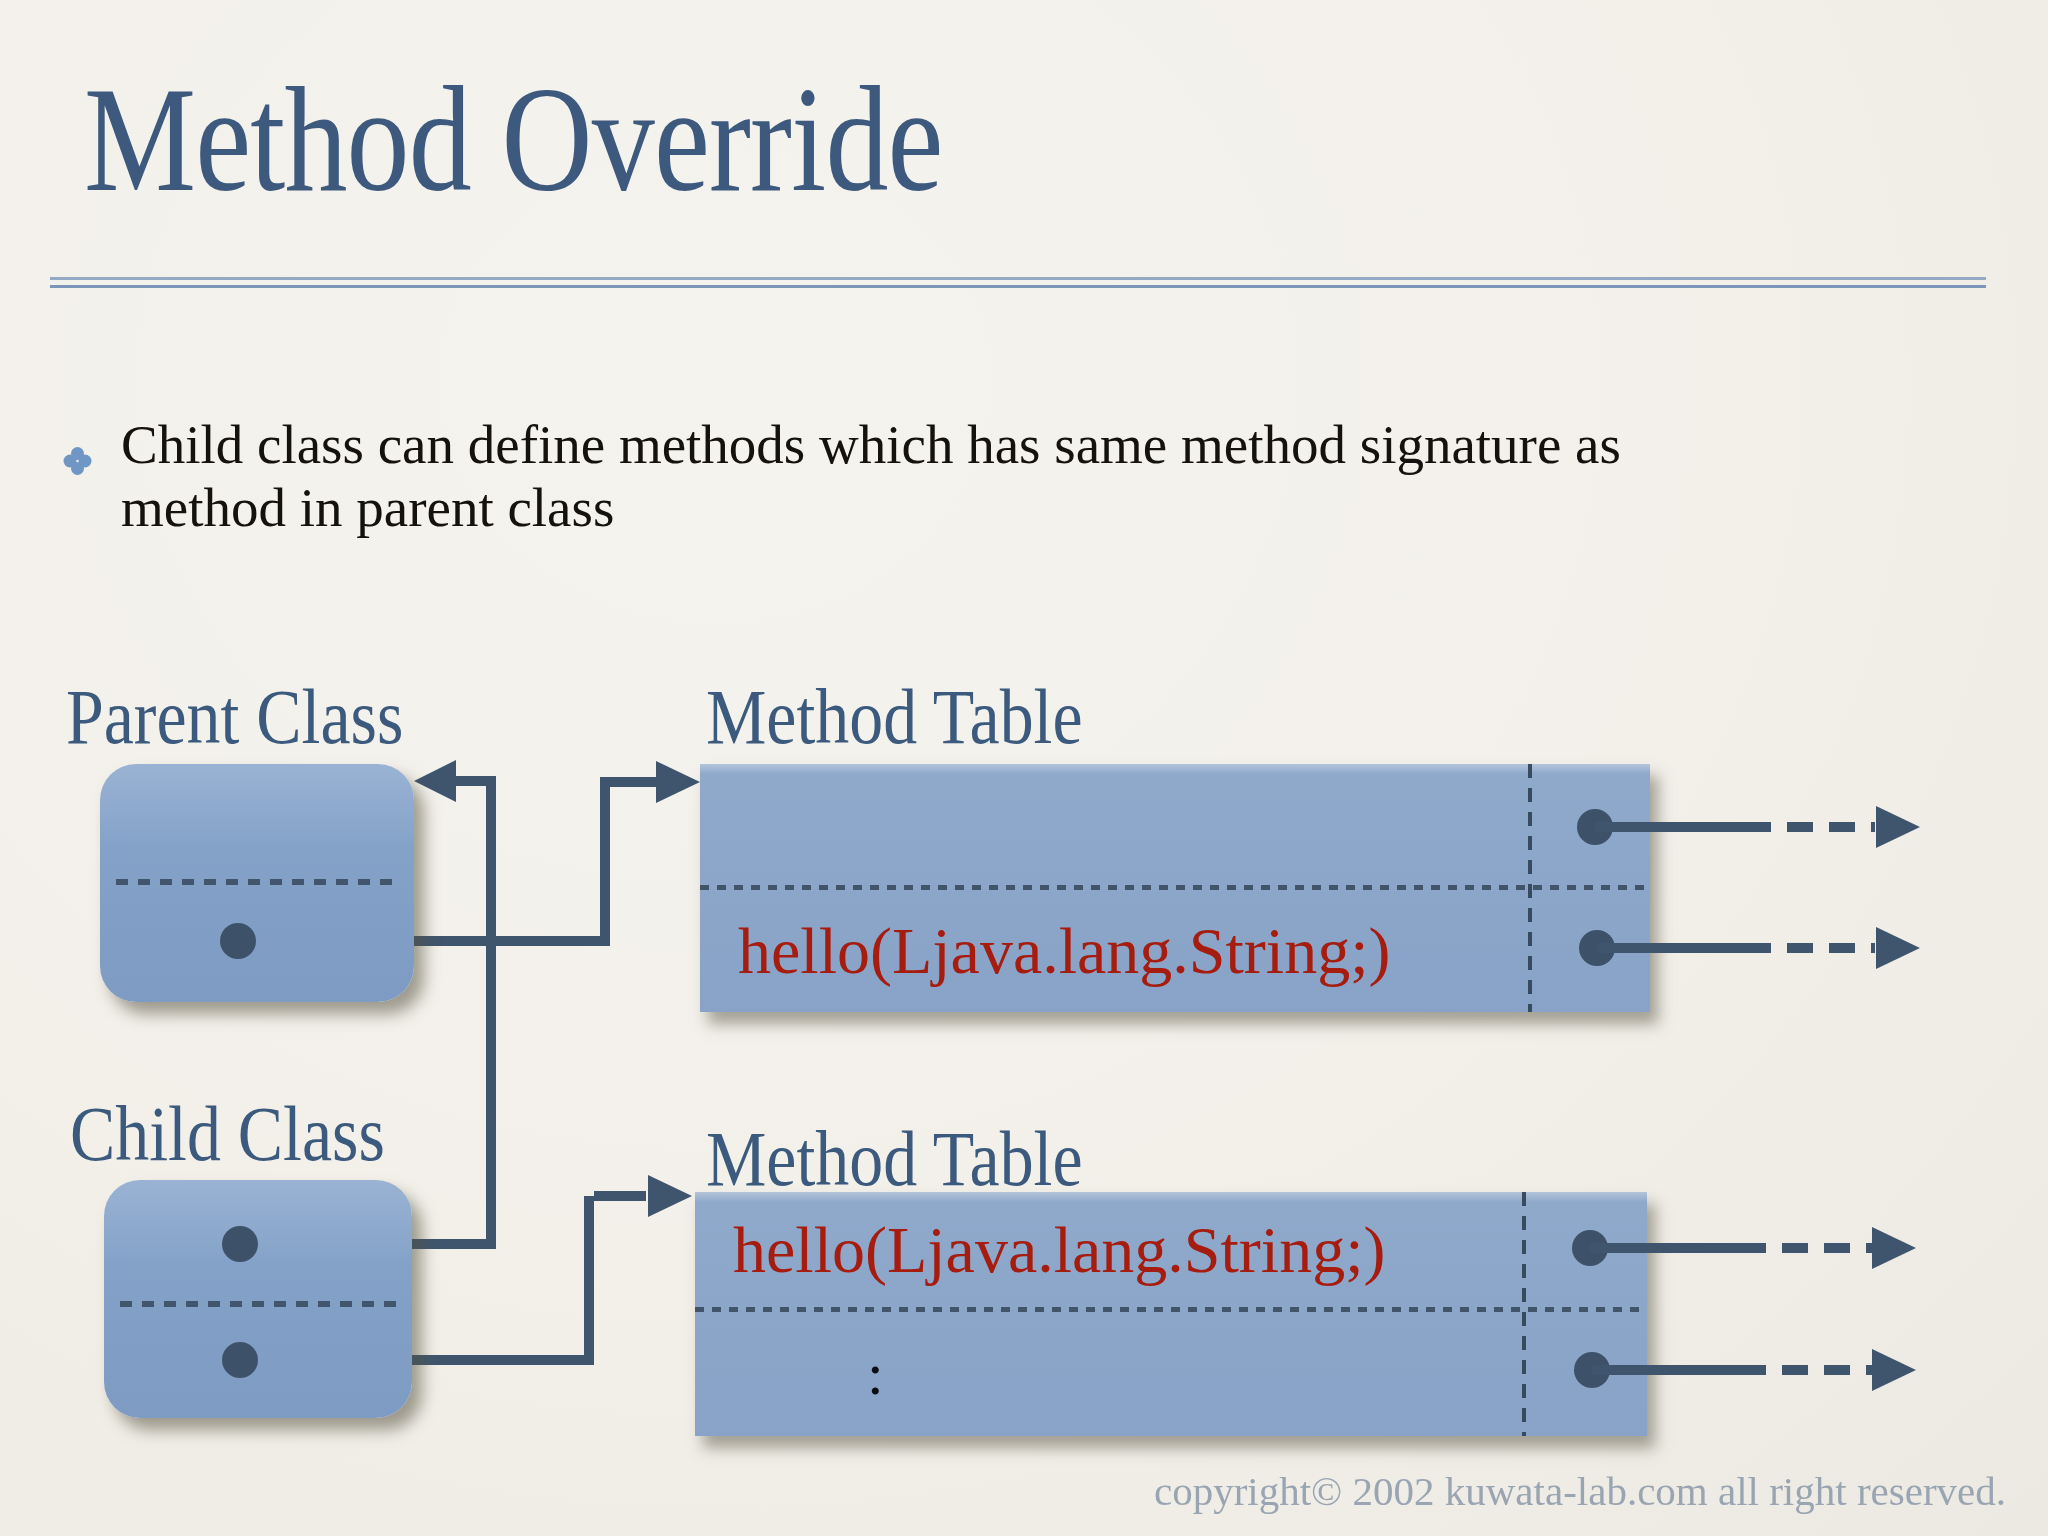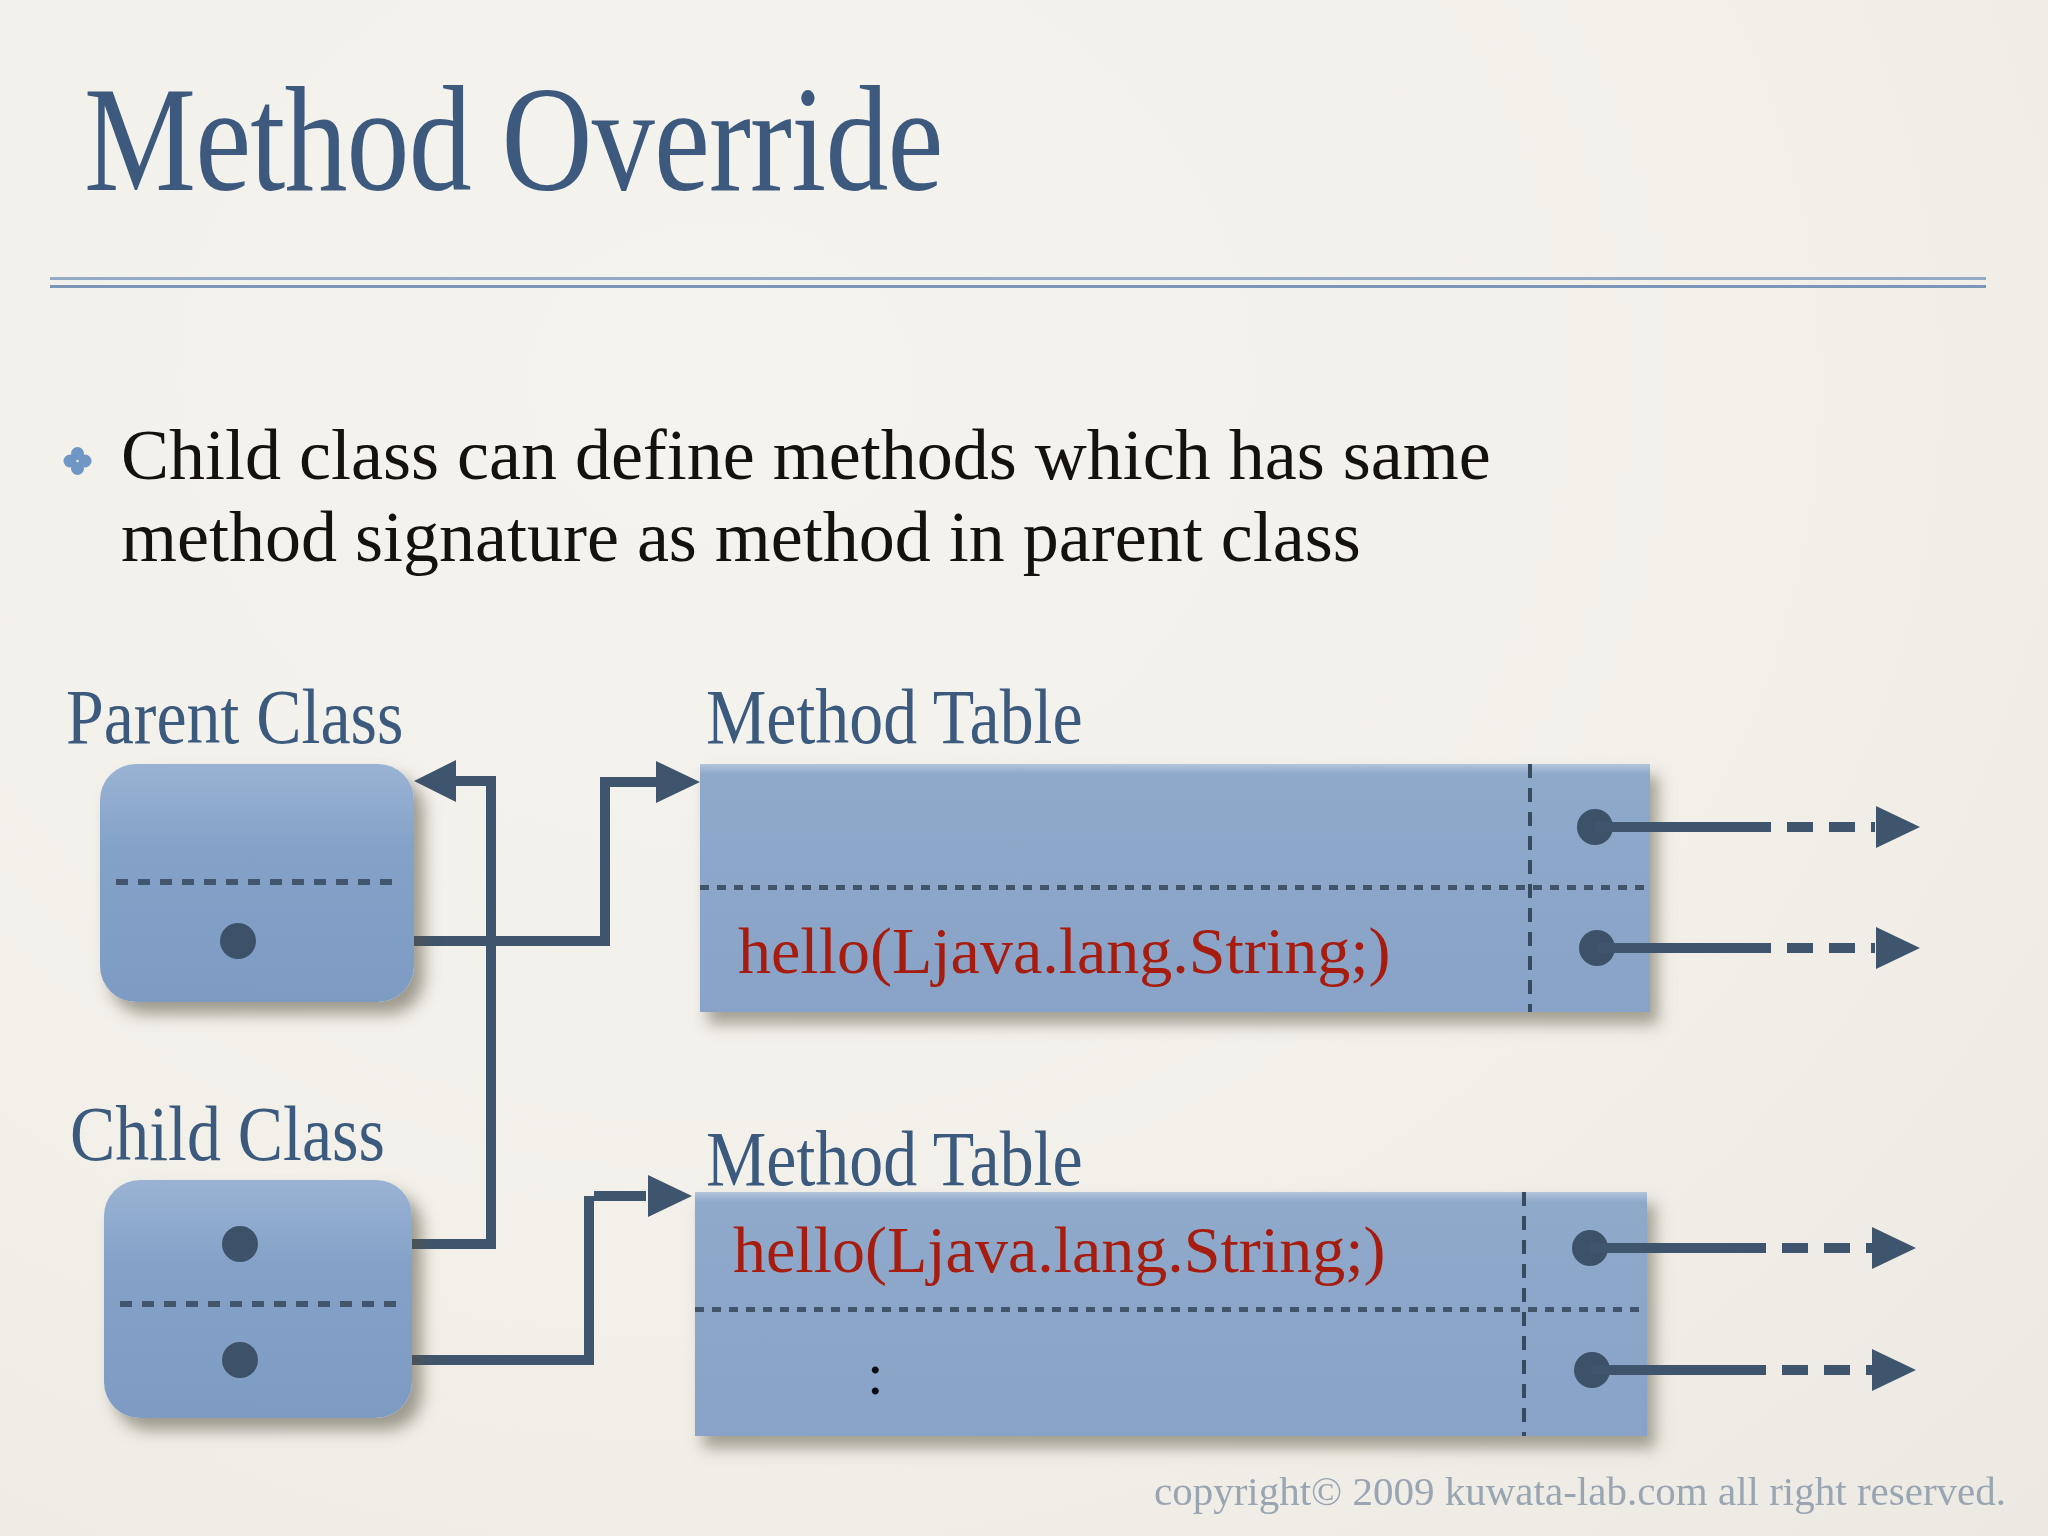--- a/index.html
+++ b/index.html
@@ -14,21 +14,21 @@
          transform:scaleX(0.84);transform-origin:0 0;white-space:nowrap;letter-spacing:-1px;}
   .rule{position:absolute;left:50px;top:277px;width:1936px;height:5px;
         border-top:3px solid #93a9c4;border-bottom:3px solid #7b96b8;}
 
   
   .flower{position:absolute;left:63px;top:447px;width:28px;height:28px;}
   .flower .petal{position:absolute;left:7.5px;top:0;width:13px;height:13px;border-radius:50%;
         background:#6f96c4;
         box-shadow:0 15px 0 #6f96c4,-7.5px 7.5px 0 #6f96c4,7.5px 7.5px 0 #6f96c4;}
   .bullet-text{position:absolute;left:121px;top:414px;width:1580px;margin:0;
-        font-size:72px;line-height:1.14;color:#14110e;}
+        font-size:55px;line-height:1.14;color:#14110e;}
 
   
   .dlabel{position:absolute;margin:0;font-size:78px;color:#3b5a7d;line-height:1;white-space:nowrap;
           transform:scaleX(0.87);transform-origin:0 0;}
   #parent-label{left:66px;top:678px;}
   #table1-label{left:706px;top:678px;}
   #child-label{left:70px;top:1095px;}
   #table2-label{left:706px;top:1120px;}
 
   
@@ -188,15 +188,15 @@
   </div>
   <span class="dot" id="t2-dot1"></span>
   <span class="dot" id="t2-dot2"></span>
   <div class="seg" id="a3-solid"></div>
   <div class="dash-h" id="a3-dash"></div>
   <div class="head-r" id="a3-head"></div>
   <div class="seg" id="a4-solid"></div>
   <div class="dash-h" id="a4-dash"></div>
   <div class="head-r" id="a4-head"></div>
 
-  <p class="copyright">copyright© 2009 kuwata-lab.com all right reserved.</p>
+  <p class="copyright">copyright© 2002 kuwata-lab.com all right reserved.</p>
 
 </div>
 
 </body></html>

